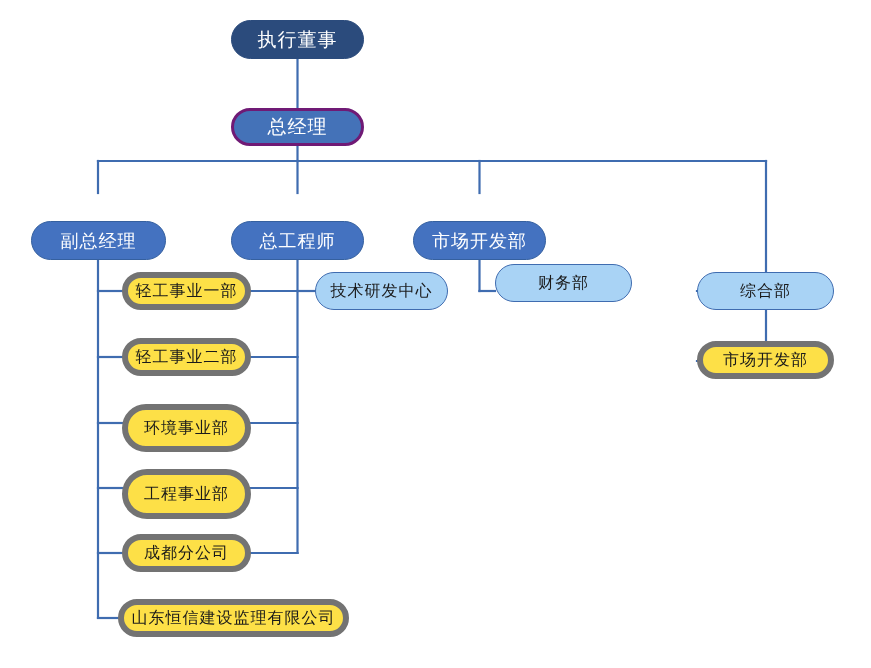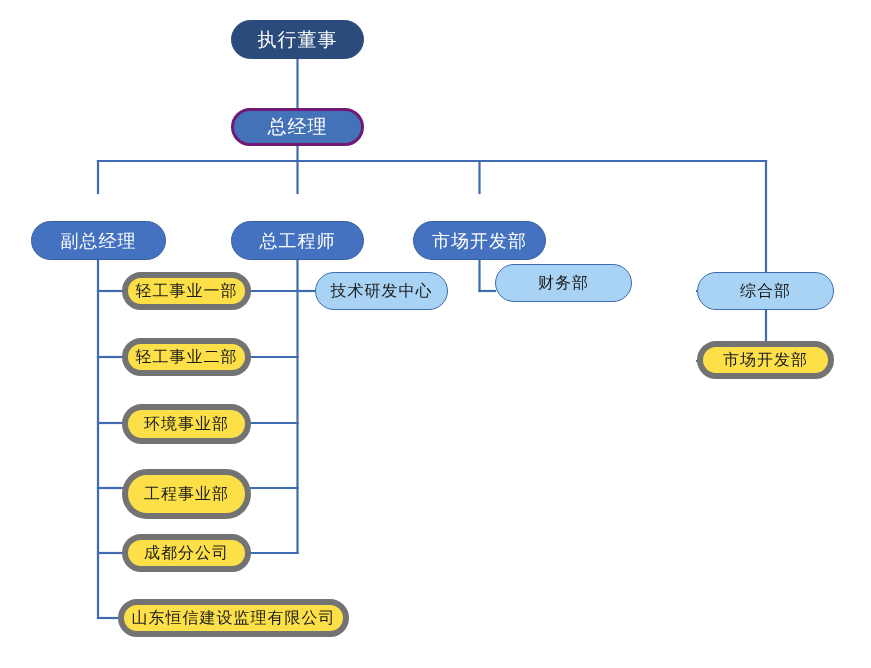--- a/index.html
+++ b/index.html
@@ -116,18 +116,18 @@
   <div class="node lvl-vp" style="left:413px;top:193px;width:133px;height:39px;">市场开发部</div>
 
   <div class="node lvl-dept-lav" style="left:122px;top:272px;width:129px;height:38px;">轻工事业一部</div>
   <div class="node lvl-dept-sky" style="left:315px;top:272px;width:133px;height:38px;">技术研发中心</div>
   <div class="node lvl-dept-sky" style="left:495px;top:264px;width:137px;height:38px;">财务部</div>
   <div class="node lvl-dept-sky" style="left:697px;top:272px;width:137px;height:38px;">综合部</div>
 
   <div class="node lvl-dept-lav" style="left:697px;top:341px;width:137px;height:38px;">市场开发部</div>
   <div class="node lvl-dept-lav" style="left:122px;top:338px;width:129px;height:38px;">轻工事业二部</div>
 
-  <div class="node lvl-dept-lav" style="left:122px;top:404px;width:129px;height:40px;">环境事业部</div>
+  <div class="node lvl-dept-lav" style="left:122px;top:404px;width:129px;height:48px;">环境事业部</div>
   <div class="node lvl-dept-lav" style="left:122px;top:469px;width:129px;height:50px;">工程事业部</div>
   <div class="node lvl-dept-lav" style="left:122px;top:534px;width:129px;height:38px;">成都分公司</div>
   <div class="node lvl-dept-lav" style="left:118px;top:599px;width:231px;height:38px;">山东恒信建设监理有限公司</div>
 
 </div>
 
 </body></html>

